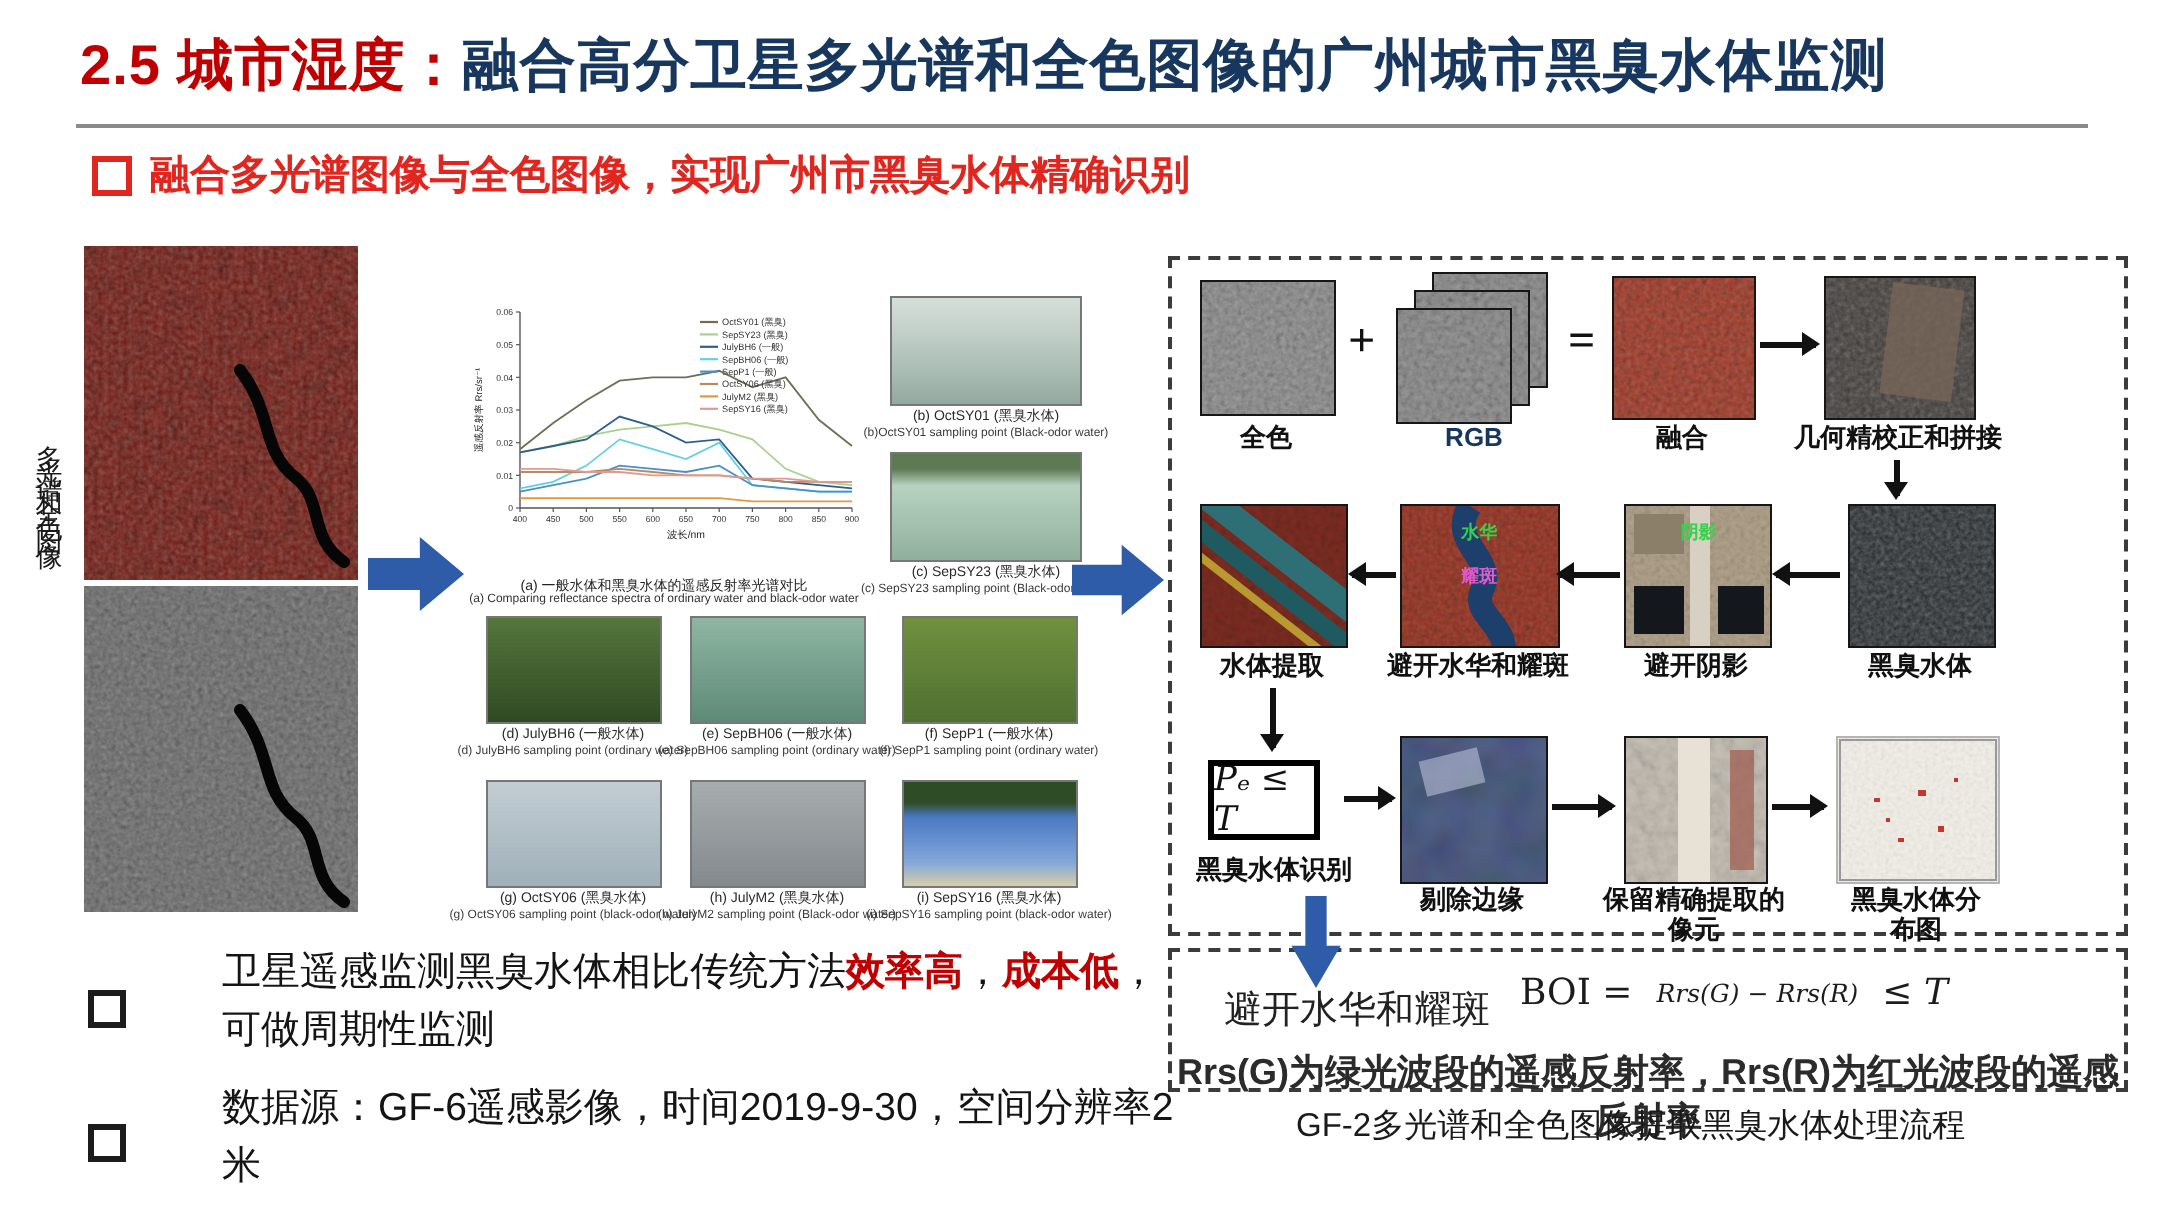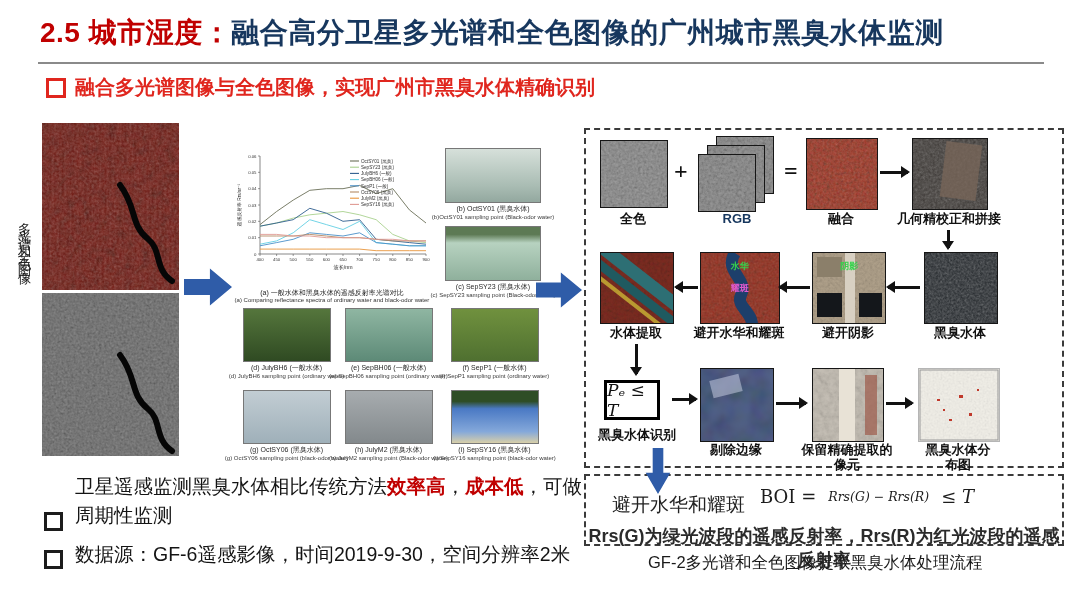--- a/index.html
+++ b/index.html
@@ -69,21 +69,21 @@
   .boi .den{border-top:1.6px solid #222;padding:1px 4px 0 4px;}
   .boi .tail{font-size:18px;margin-left:8px;font-style:italic;}
   .model-note{position:absolute;left:584px;top:524px;width:480px;text-align:center;font-size:18px;color:#2b2b2b;font-weight:bold;}
 
   .flow-caption{position:absolute;left:648px;top:552px;font-size:16.5px;color:#1a1a1a;z-index:2;}
   .watermark{position:absolute;left:924px;top:546px;font-size:30px;color:#c6c6c6;letter-spacing:6px;z-index:1;
              font-family:"Liberation Serif","DejaVu Serif",serif;}
 
   
   #bullets{position:absolute;left:44px;top:472px;width:548px;}
-  .bullet{display:flex;align-items:flex-end;margin-bottom:9px;}
+  .bullet{display:flex;align-items:center;margin-bottom:9px;gap:36px;}
   .sq-blk{width:13px;height:13px;border:3px solid #1c1c1c;margin:6px 12px 0 0;flex:none;}
   .btext{font-size:19.5px;line-height:1.5;color:#141414;}
   .btext .red{color:#C00000;font-weight:bold;}
 </style>
 </head>
 <body>
 
 <div id="slide">
 
   <div class="title">

